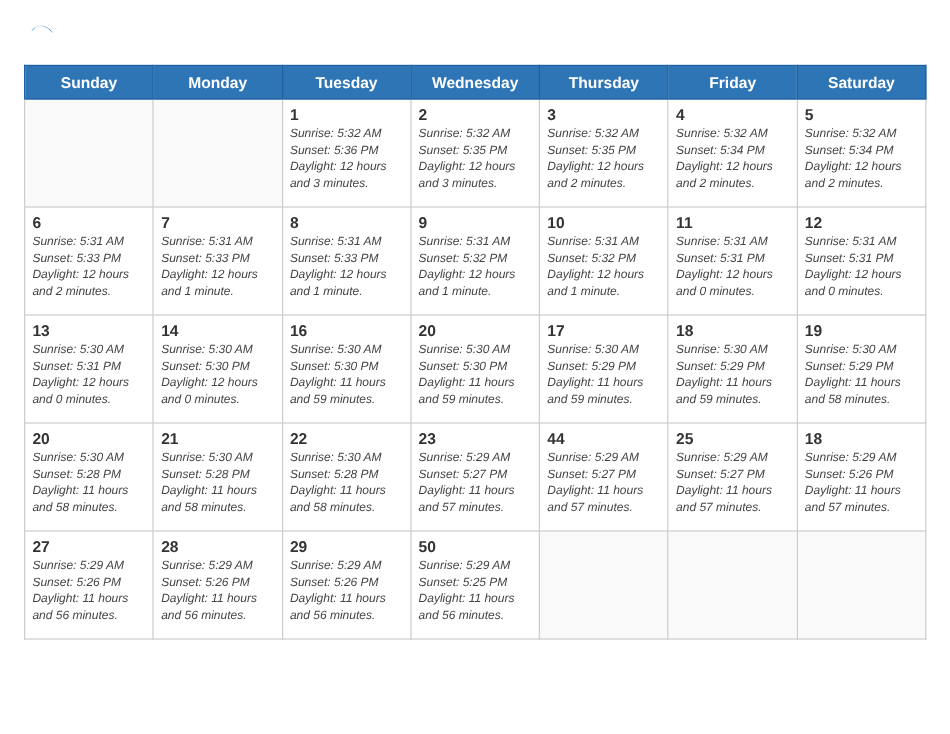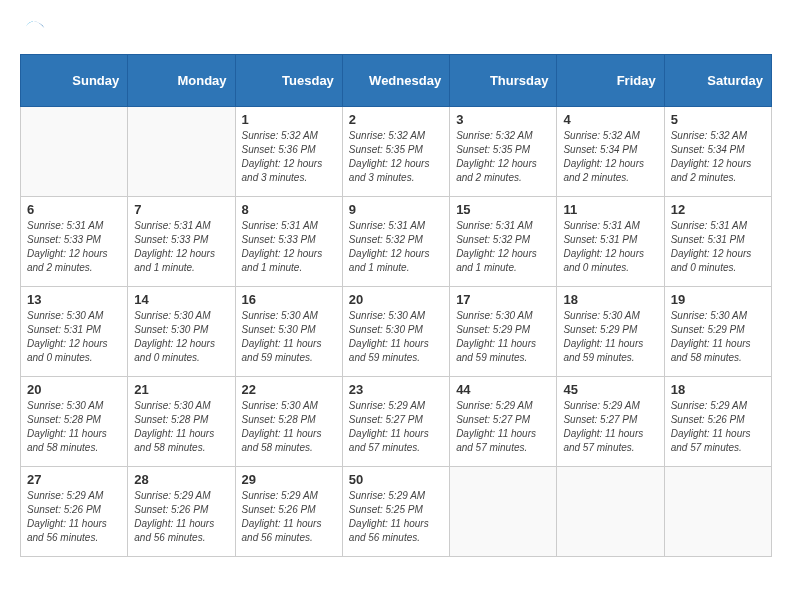--- a/index.html
+++ b/index.html
@@ -50,22 +50,22 @@
       font-weight: bold;
     }
     .calendar {
       width: 100%;
       border-collapse: collapse;
       border: 1px solid #ccc;
     }
     .calendar th {
       background-color: #2e75b6;
       color: #fff;
-      text-align: right;
-      padding: 18px 8px;
+      text-align: center;
+      padding: 6px 8px;
       font-size: 13px;
       border: 1px solid #2060a0;
     }
     .calendar td {
       vertical-align: top;
       border: 1px solid #ccc;
       padding: 5px 6px;
       width: calc(100% / 7);
       min-height: 80px;
       font-size: 10.5px;
@@ -176,21 +176,21 @@
 Sunset: 5:33 PM
 Daylight: 12 hours and 1 minute.</div>
         </td>
         <td>
           <span class="day-number">9</span>
           <div class="day-info" style="white-space: pre-line;">Sunrise: 5:31 AM
 Sunset: 5:32 PM
 Daylight: 12 hours and 1 minute.</div>
         </td>
         <td>
-          <span class="day-number">15</span>
+          <span class="day-number">10</span>
           <div class="day-info" style="white-space: pre-line;">Sunrise: 5:31 AM
 Sunset: 5:32 PM
 Daylight: 12 hours and 1 minute.</div>
         </td>
         <td>
           <span class="day-number">11</span>
           <div class="day-info" style="white-space: pre-line;">Sunrise: 5:31 AM
 Sunset: 5:31 PM
 Daylight: 12 hours and 0 minutes.</div>
         </td>
@@ -270,21 +270,21 @@
 Sunset: 5:27 PM
 Daylight: 11 hours and 57 minutes.</div>
         </td>
         <td>
           <span class="day-number">44</span>
           <div class="day-info" style="white-space: pre-line;">Sunrise: 5:29 AM
 Sunset: 5:27 PM
 Daylight: 11 hours and 57 minutes.</div>
         </td>
         <td>
-          <span class="day-number">45</span>
+          <span class="day-number">25</span>
           <div class="day-info" style="white-space: pre-line;">Sunrise: 5:29 AM
 Sunset: 5:27 PM
 Daylight: 11 hours and 57 minutes.</div>
         </td>
         <td>
           <span class="day-number">18</span>
           <div class="day-info" style="white-space: pre-line;">Sunrise: 5:29 AM
 Sunset: 5:26 PM
 Daylight: 11 hours and 57 minutes.</div>
         </td>

